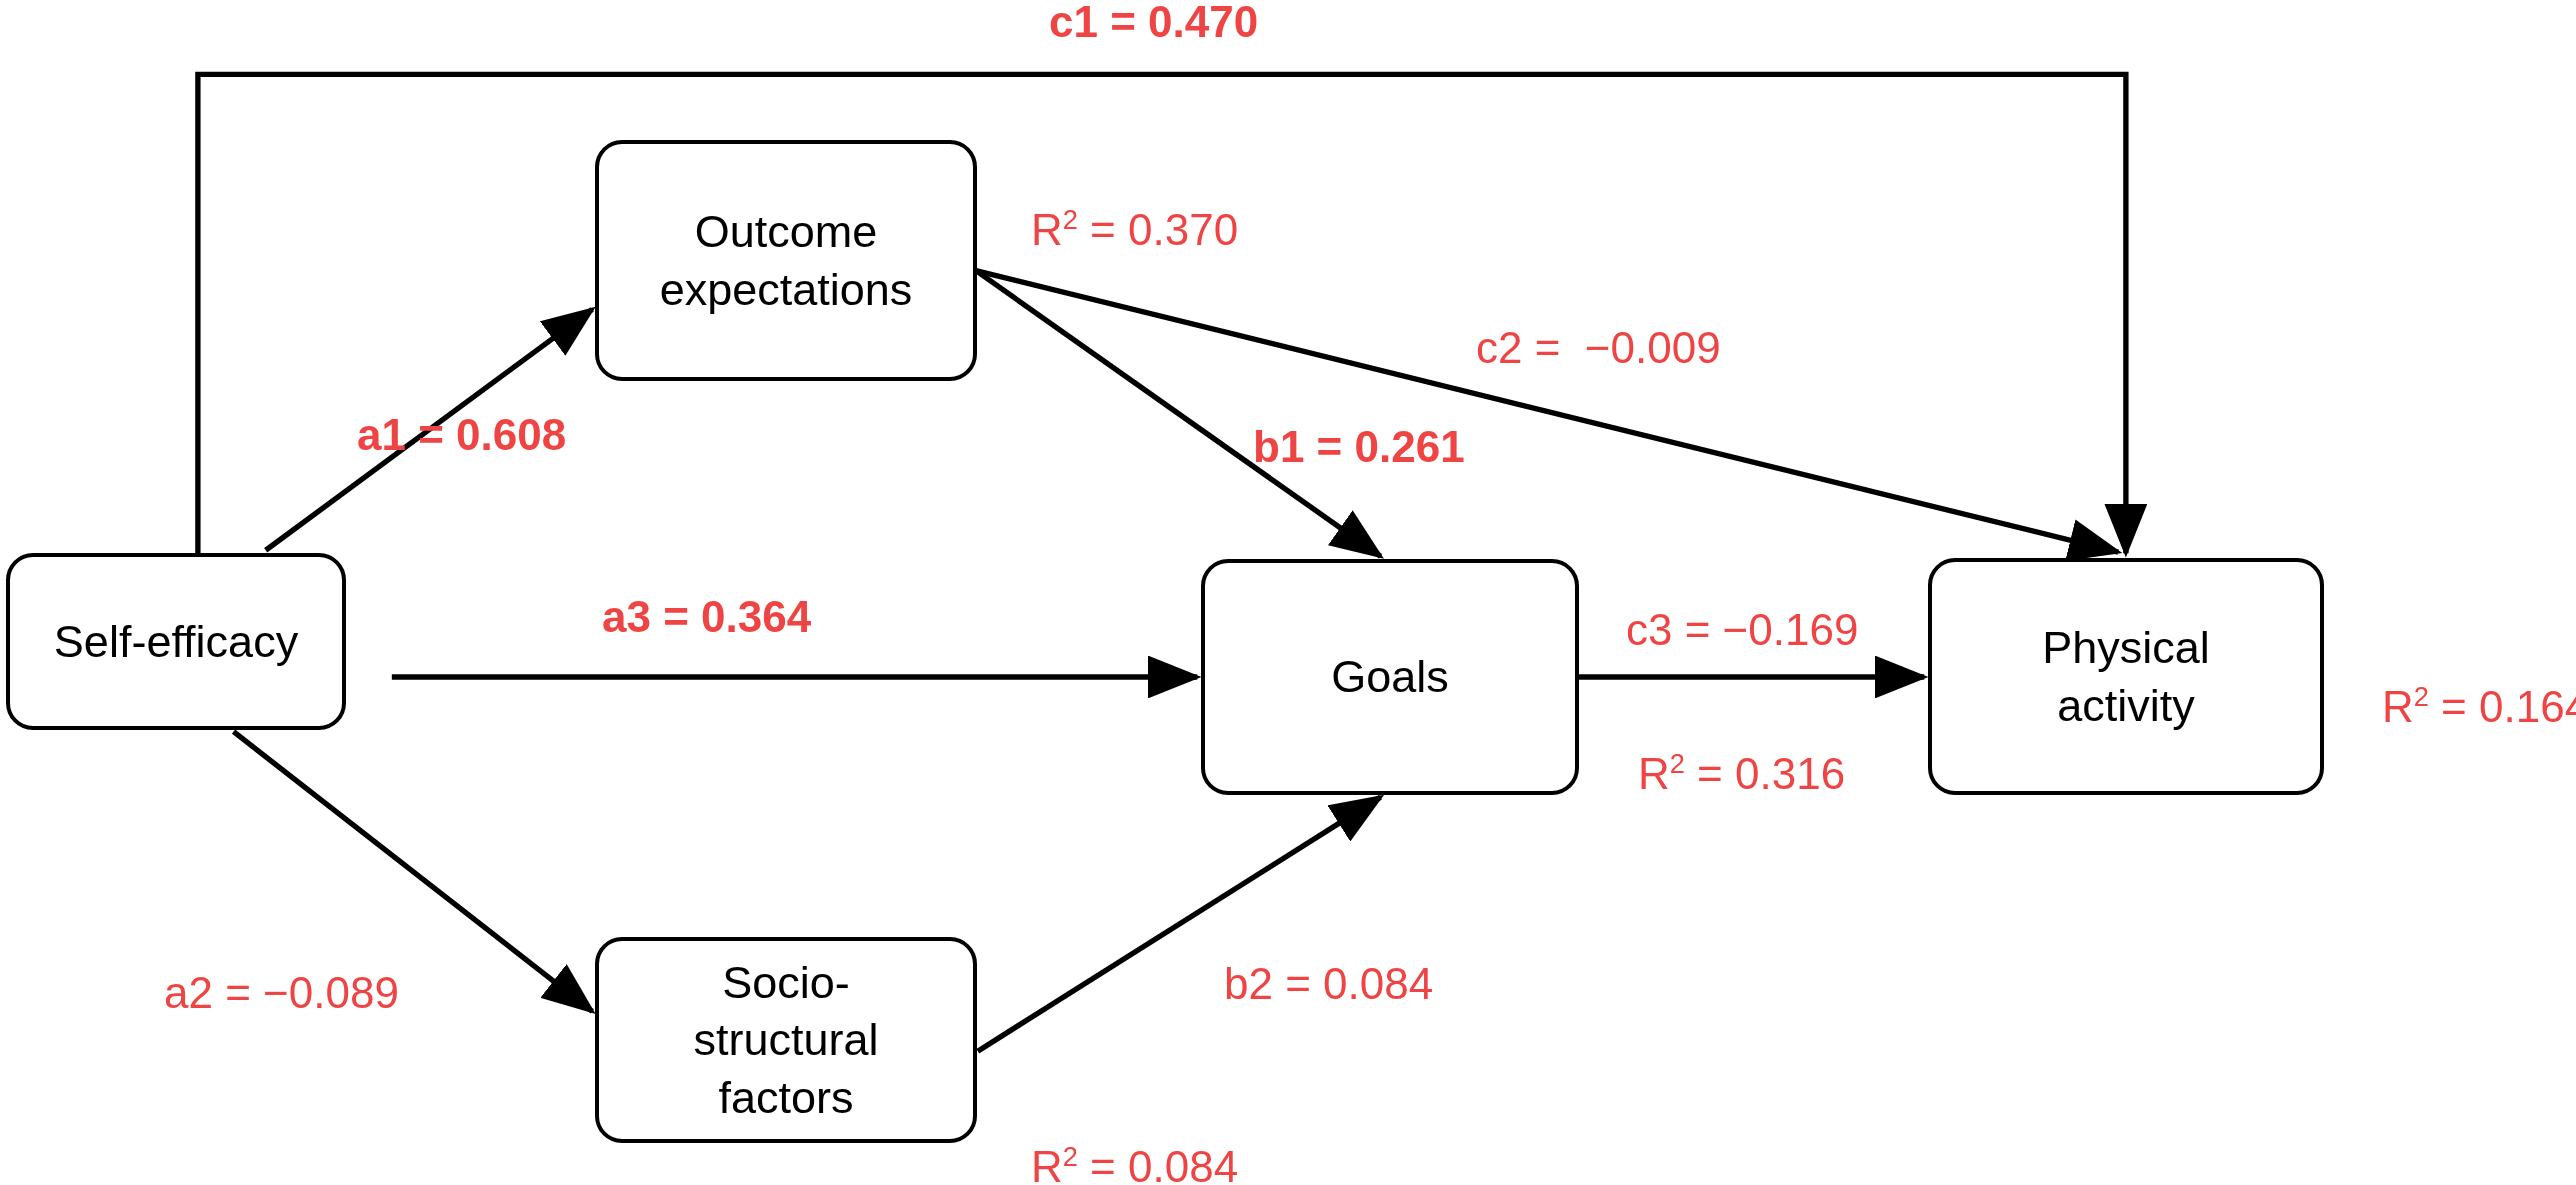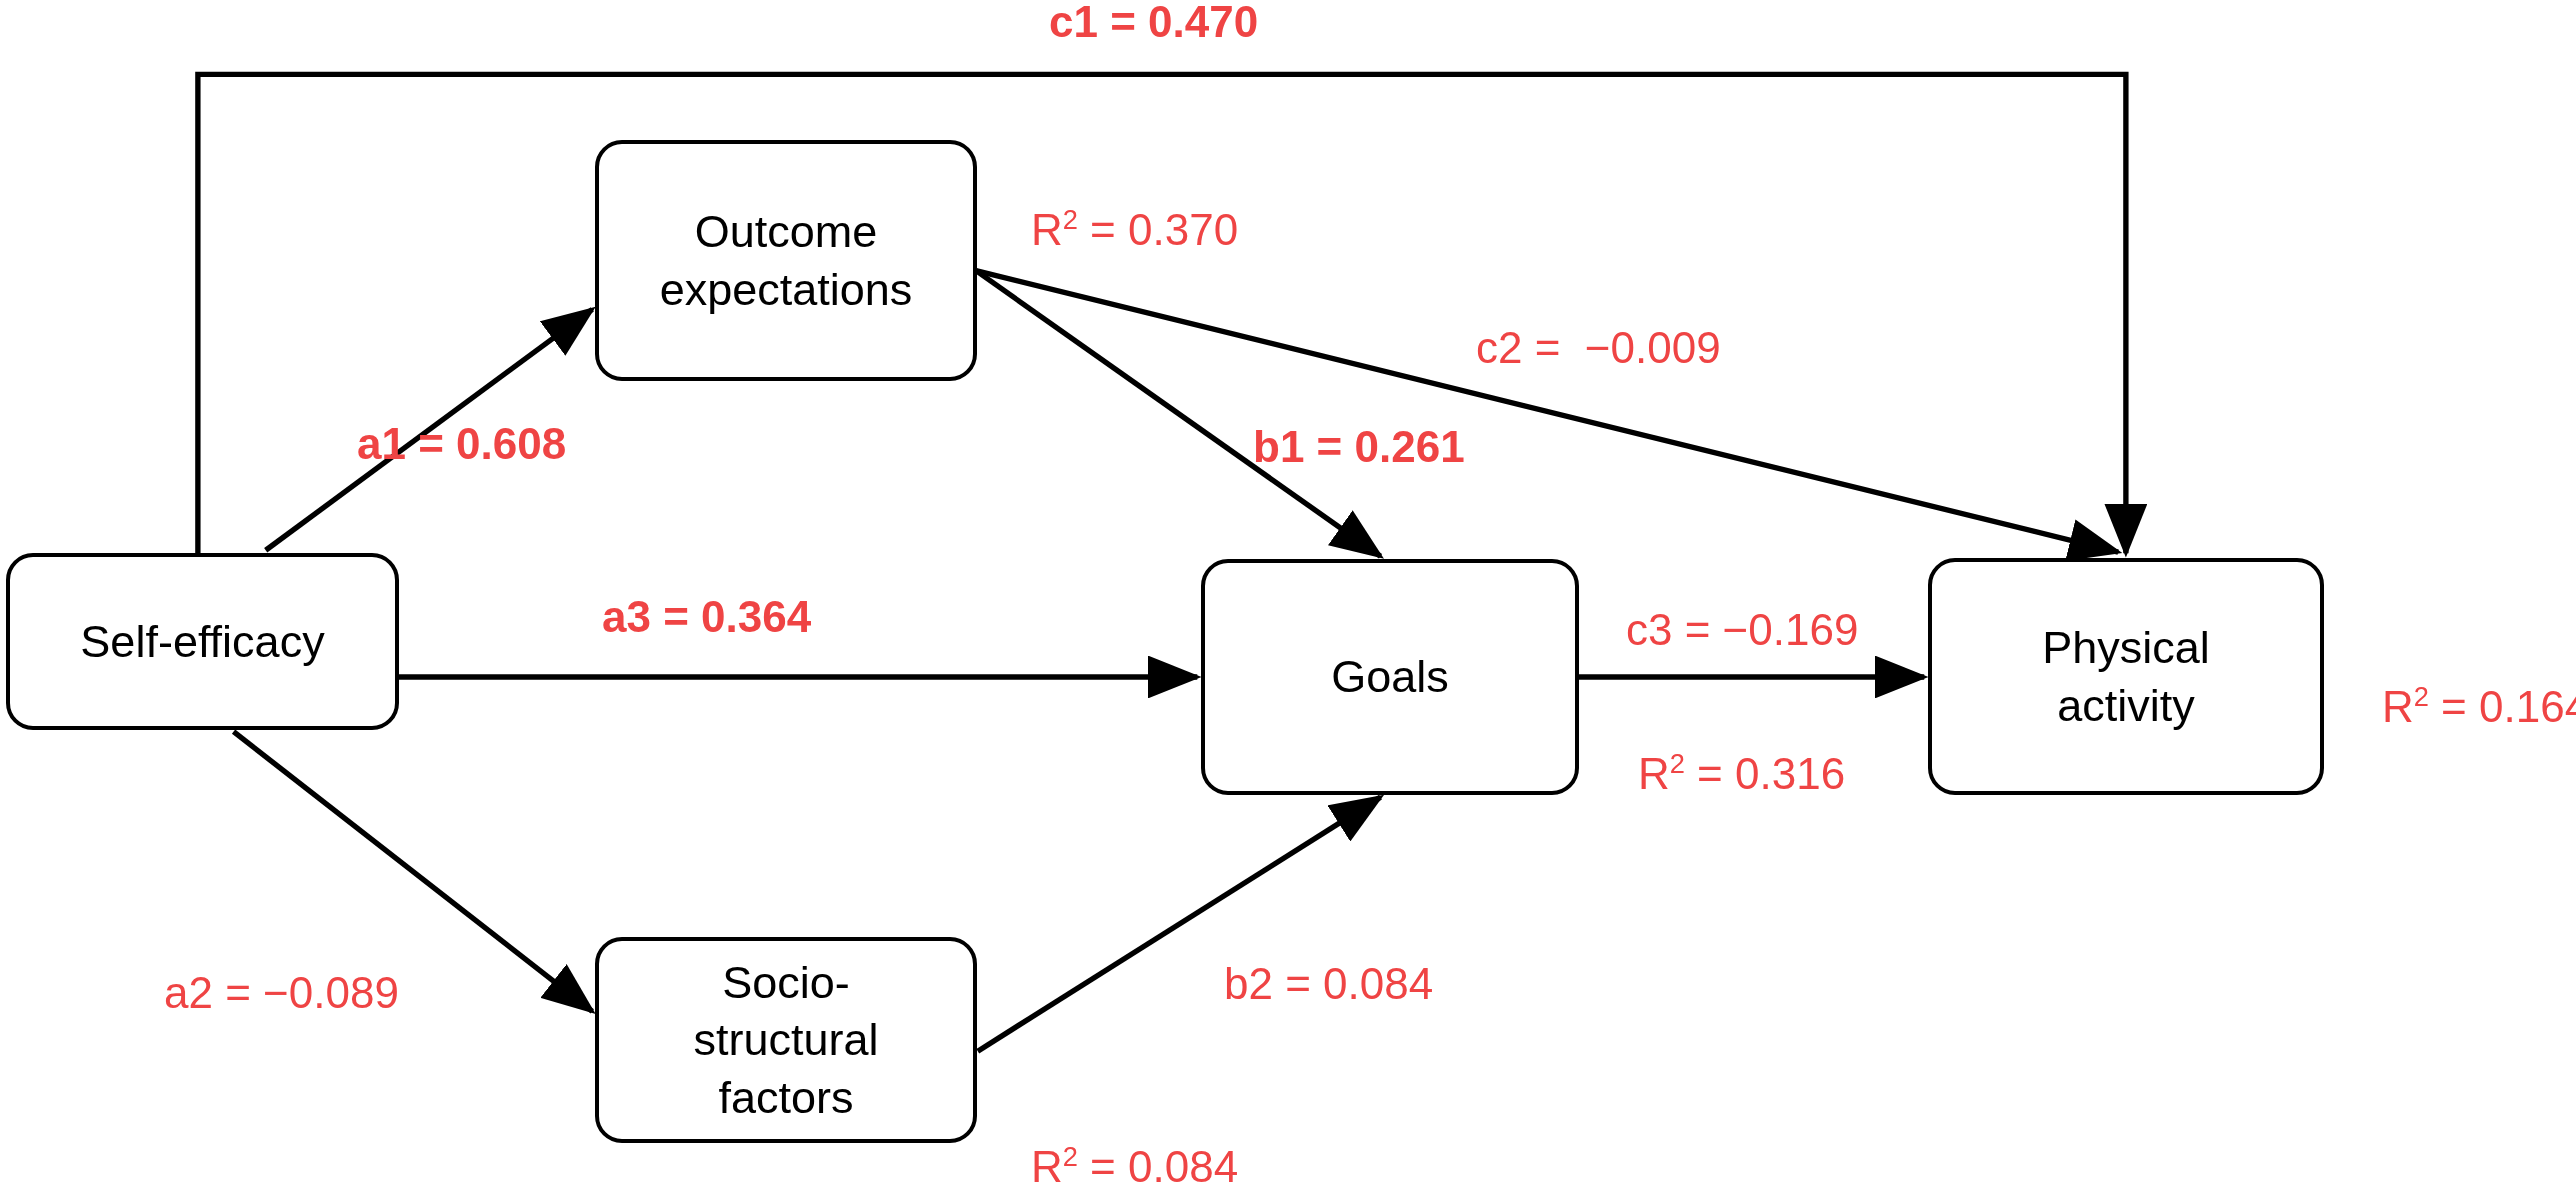--- a/index.html
+++ b/index.html
@@ -83,21 +83,21 @@
 
     <path d="M 1640,455 L 2320,935" fill="none" stroke="#000000" stroke-width="9" marker-end="url(#arrowhead)"></path>
 
     <path d="M 1640,455 L 3560,928" fill="none" stroke="#000000" stroke-width="9" marker-end="url(#arrowhead)"></path>
 
     <path d="M 1643,1767 L 2320,1340" fill="none" stroke="#000000" stroke-width="9" marker-end="url(#arrowhead)"></path>
 
     <path d="M 2653,1138 L 3234,1138" fill="none" stroke="#000000" stroke-width="9" marker-end="url(#arrowhead)"></path>
   </svg>
 
-  <div class="node-box" style="left:6px; top:553px; width:393px; height:177px;">
+  <div class="node-box" style="left:6px; top:553px; width:340px; height:177px;">
     <span class="node-label">Self-efficacy</span>
   </div>
 
   <div class="node-box" style="left:595px; top:140px; width:382px; height:241px;">
     <span class="node-label">Outcome
 expectations</span>
   </div>
 
   <div class="node-box" style="left:595px; top:937px; width:382px; height:206px;">
     <span class="node-label">Socio-
@@ -109,21 +109,21 @@
     <span class="node-label">Goals</span>
   </div>
 
   <div class="node-box" style="left:1928px; top:558px; width:396px; height:237px;">
     <span class="node-label">Physical
 activity</span>
   </div>
 
   <div class="edge-label bold" style="left:1049px; top:0px;">c1 = 0.470</div>
 
-  <div class="edge-label bold" style="left:357px; top:422px;">a1 = 0.608</div>
+  <div class="edge-label bold" style="left:357px; top:413px;">a1 = 0.608</div>
 
   <div class="edge-label bold" style="left:602px; top:595px;">a3 = 0.364</div>
 
   <div class="edge-label" style="left:164px; top:971px;">a2 = −0.089</div>
 
   <div class="edge-label bold" style="left:1253px; top:425px;">b1 = 0.261</div>
 
   <div class="edge-label" style="left:1476px; top:326px;">c2 =  −0.009</div>
 
   <div class="edge-label" style="left:1224px; top:962px;">b2 = 0.084</div>

